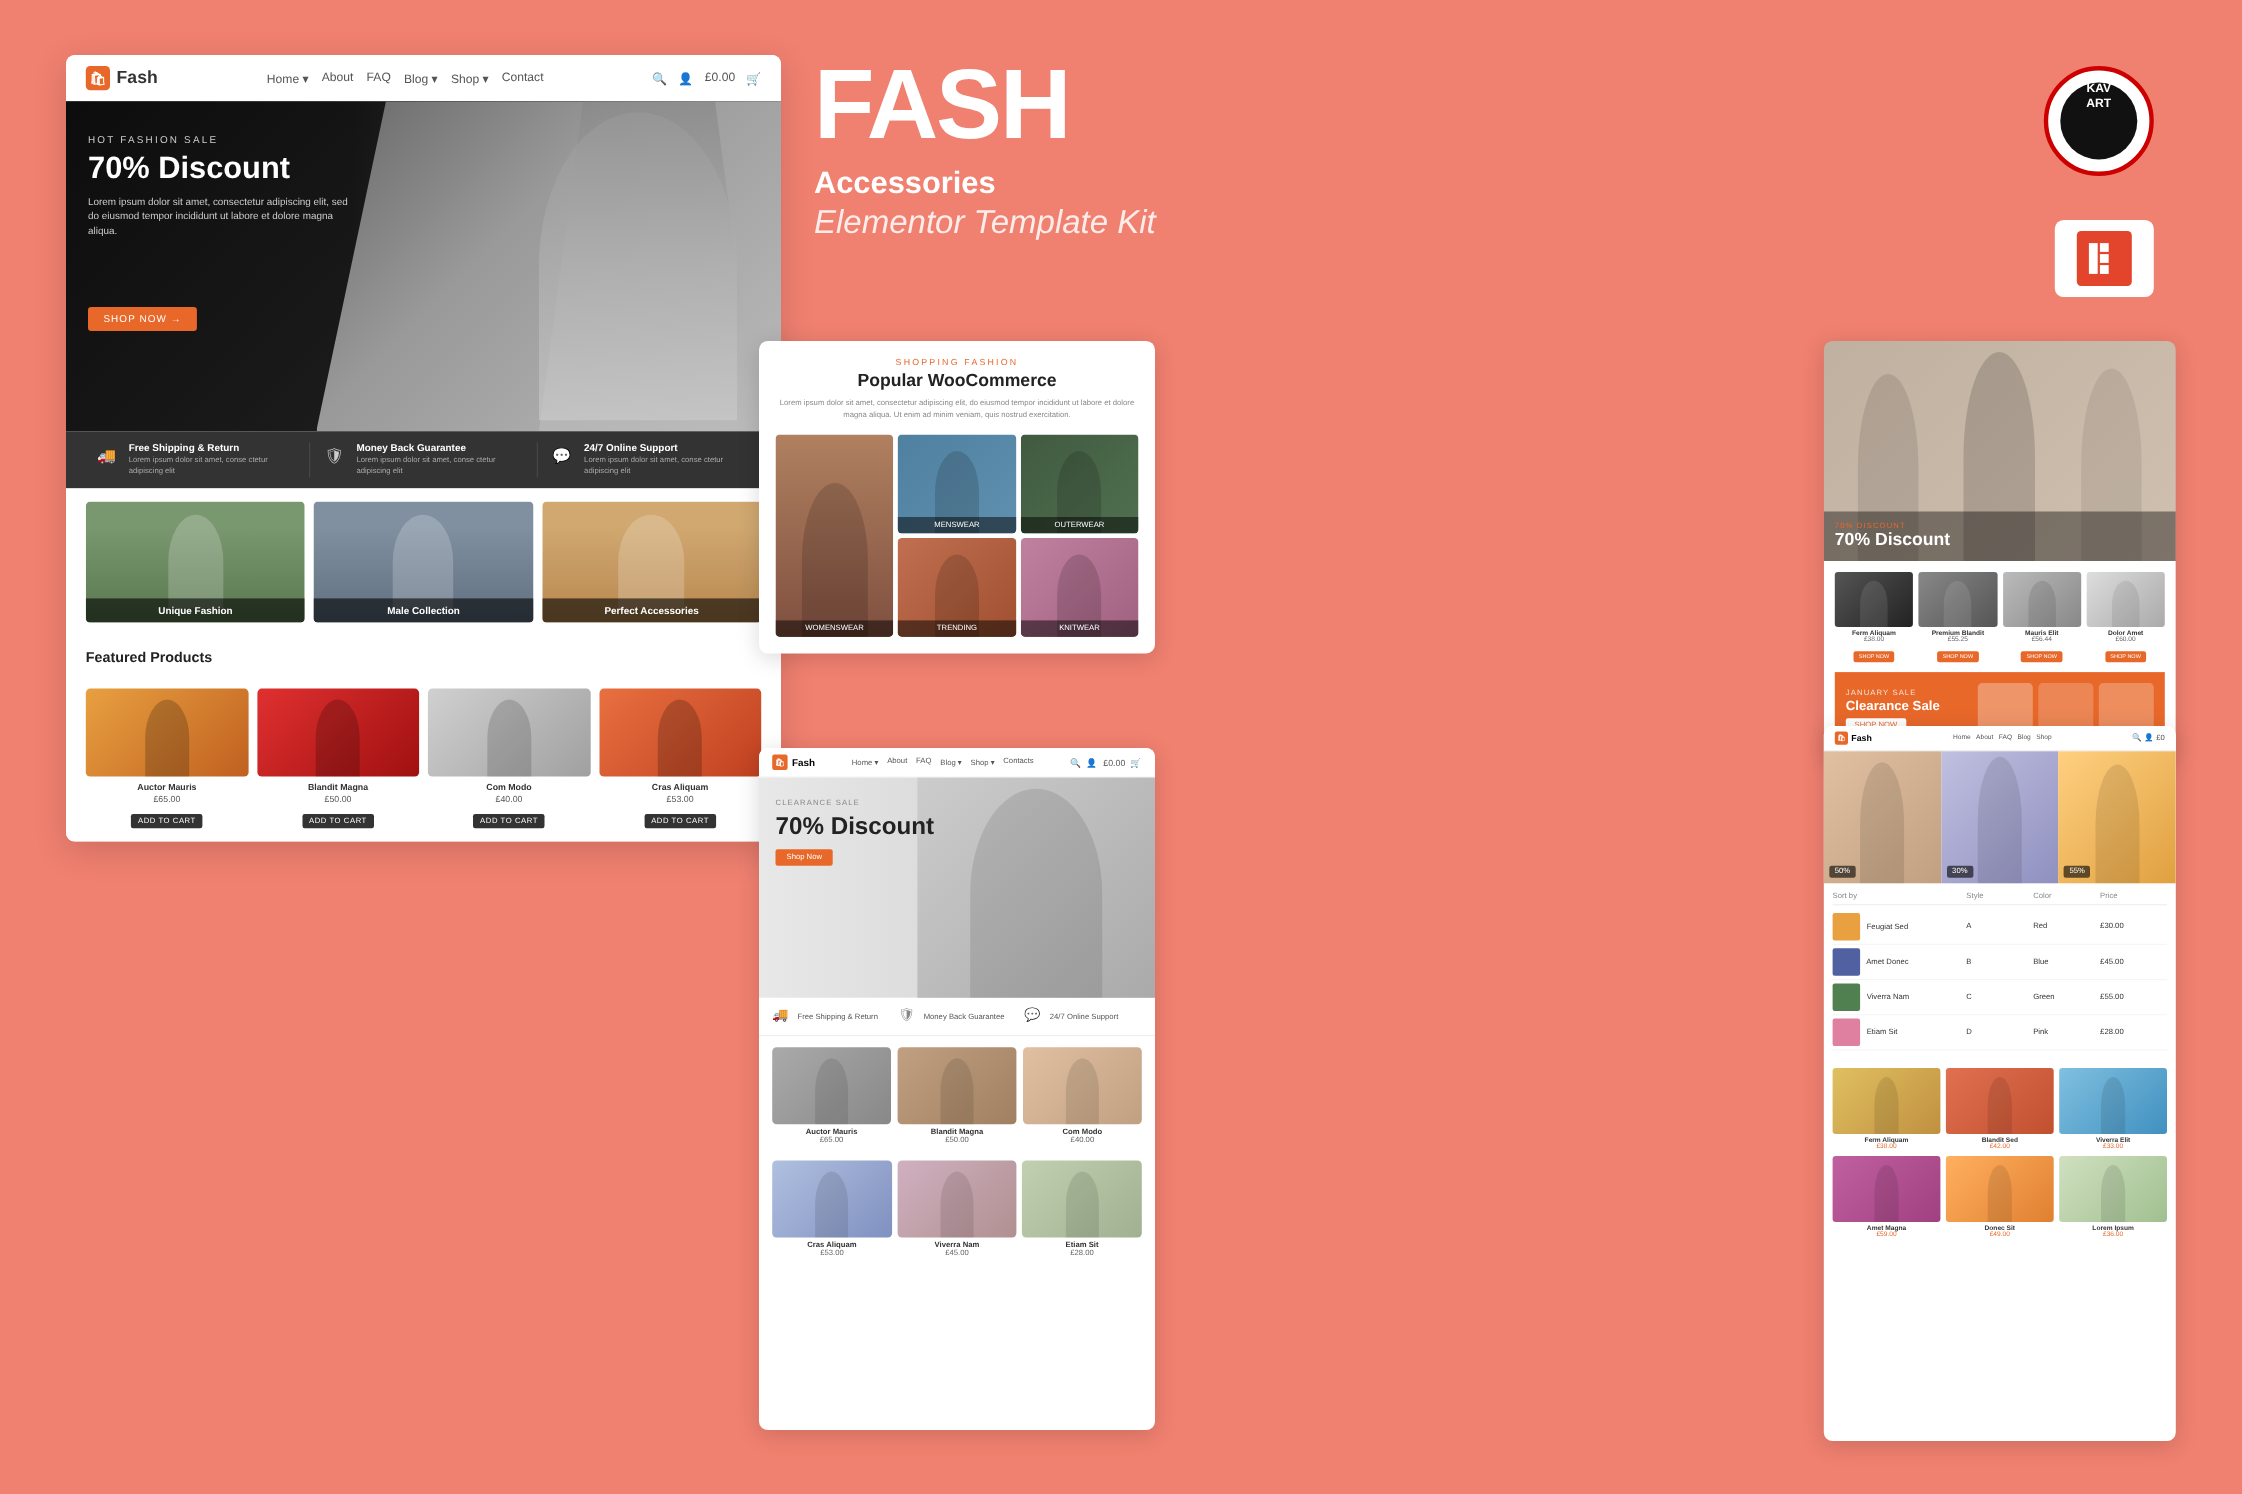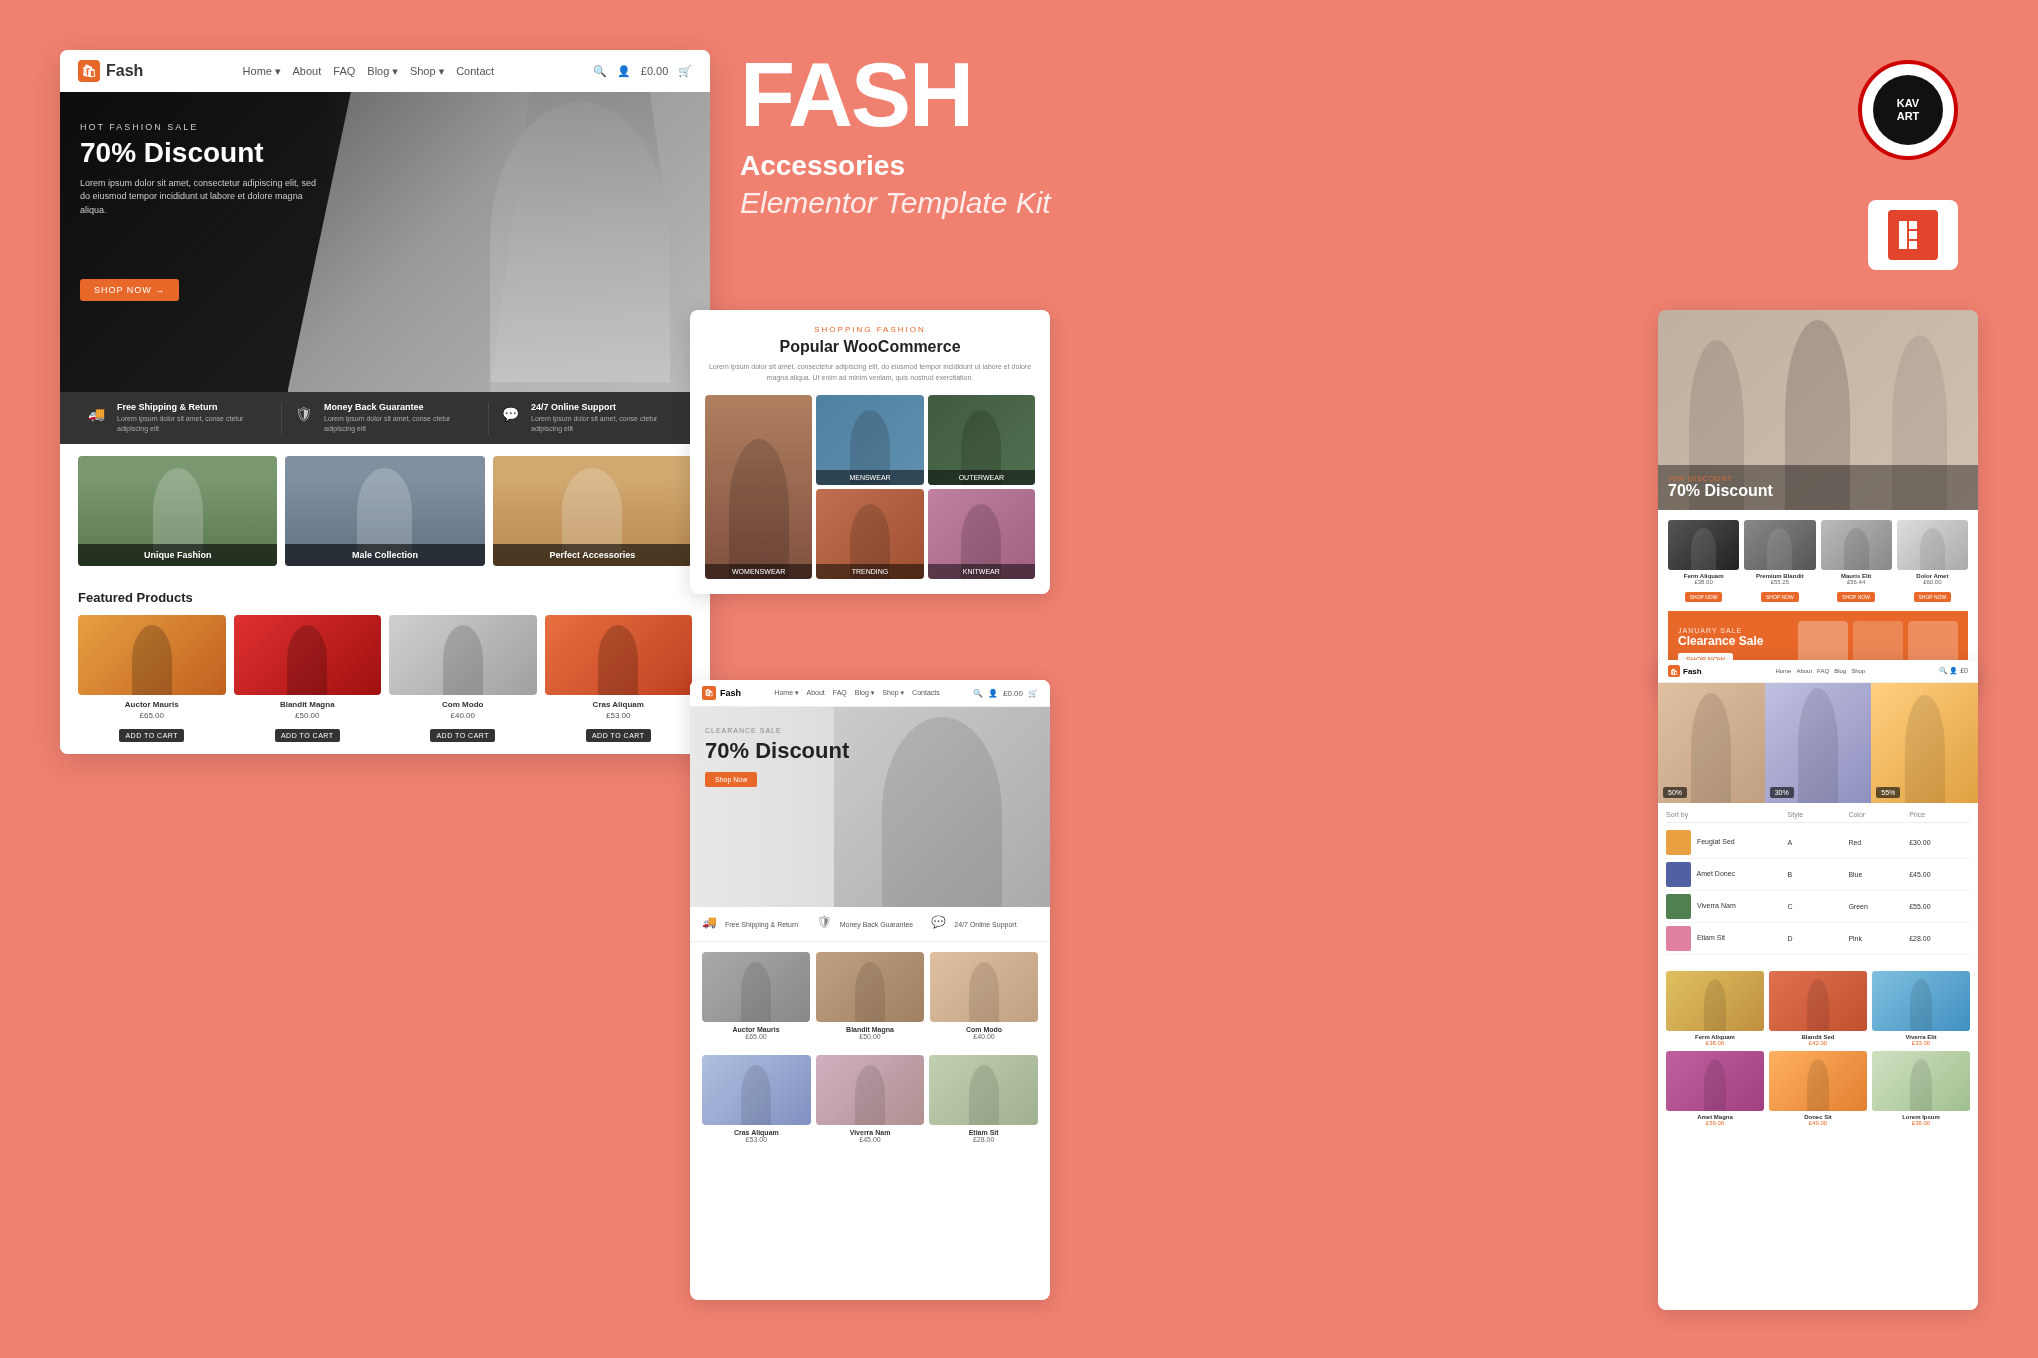--- a/index.html
+++ b/index.html
@@ -189,21 +189,21 @@
 
     
     .featured-section {
       padding: 12px 18px;
       background: #fff;
     }
     .featured-title {
       font-size: 13px;
       font-weight: bold;
       color: #222;
-      margin-bottom: 10px;
+      margin-bottom: 21px;
     }
     .products-grid {
       display: flex;
       gap: 8px;
     }
     .product-item {
       flex: 1;
       text-align: center;
     }
     .product-img {
@@ -276,21 +276,20 @@
       align-items: center;
       justify-content: center;
       border: 4px solid #c00;
     }
     .kavart-inner {
       width: 70px;
       height: 70px;
       border-radius: 50%;
       background: #111;
       display: flex;
-      align-items: center;
       justify-content: center;
       color: #fff;
       font-size: 11px;
       font-weight: bold;
       text-align: center;
       line-height: 1.2;
     }
 
     
     .elementor-logo {

